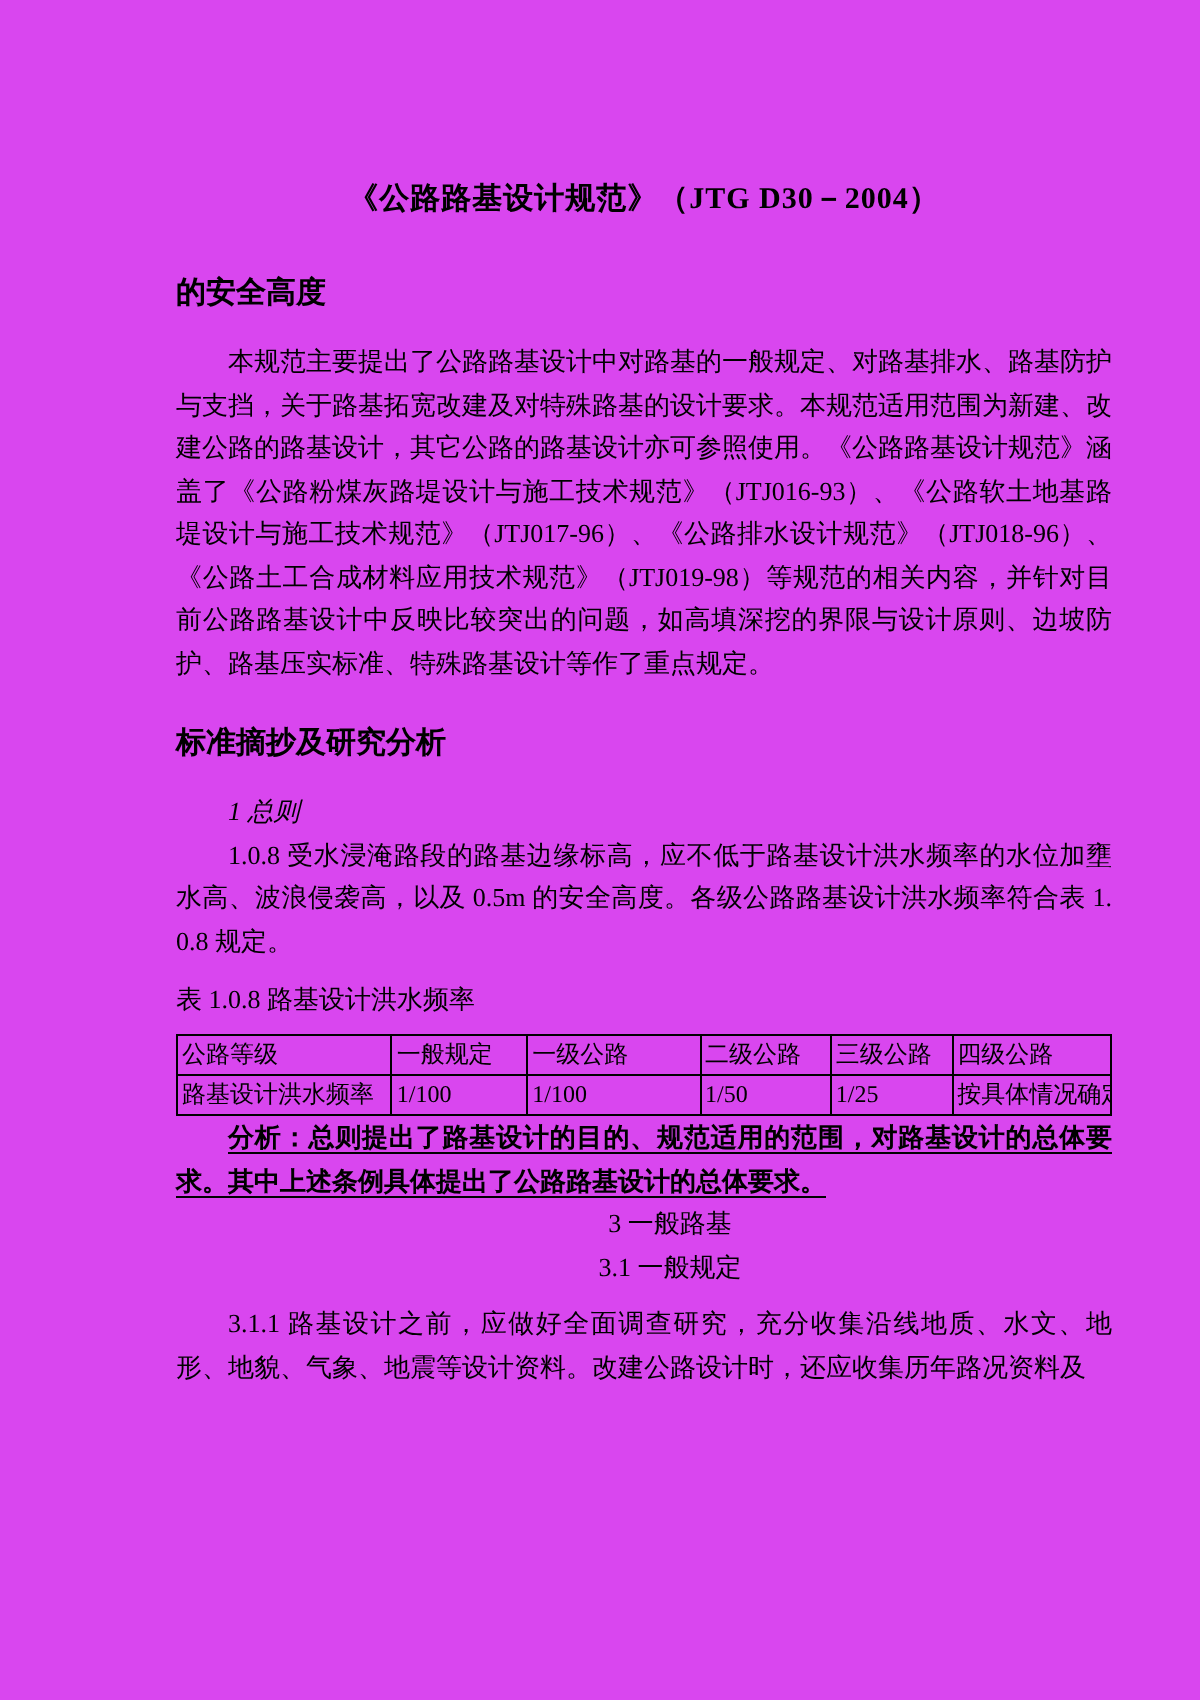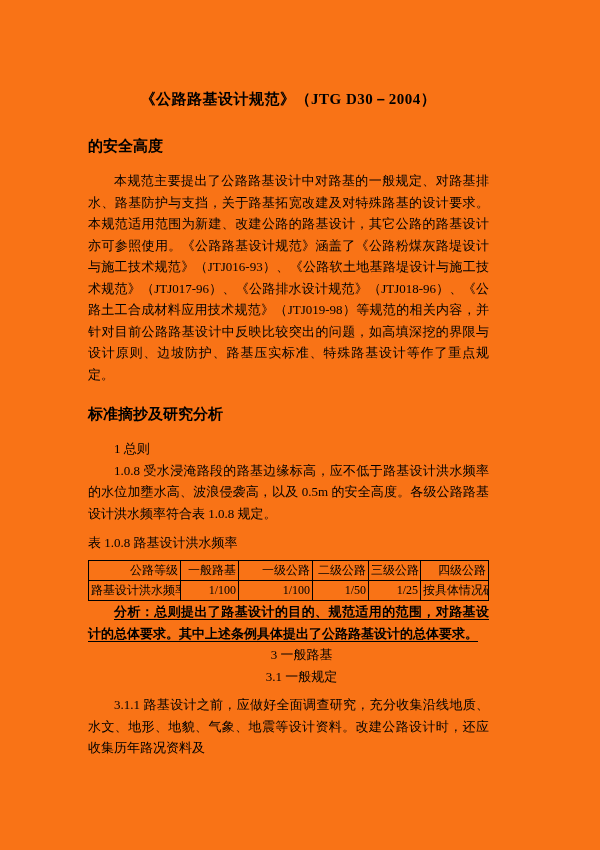--- a/index.html
+++ b/index.html
@@ -6,22 +6,22 @@
   html, body { background: #ffffff; }
   body {
     font-family: "Liberation Serif", "DejaVu Serif", serif;
     color: #000;
   }
   .page {
     position: relative;
     width: 600px;
     height: 850px;
     margin: 0 auto;
-    background: #f97316;
-    padding: 90px 111px 30px 88px;
+    background: #d946ef;
+    padding: 90px 44px 30px 88px;
     overflow: hidden;
   }
   .doc-title {
     text-align: center;
     font-size: 15px;
     font-weight: bold;
     letter-spacing: 0.5px;
     margin-bottom: 28px;
   }
   .section-heading {
@@ -50,21 +50,21 @@
     margin: 10px 0 8px 0;
   }
   table.flood-table {
     width: 100%;
     border-collapse: collapse;
     table-layout: fixed;
     font-size: 12px;
   }
   table.flood-table td {
     border: 1px solid #000;
-    text-align: right;
+    text-align: left;
     vertical-align: middle;
     height: 20px;
     padding: 1px 2px;
     overflow: hidden;
     white-space: nowrap;
     margin-top: 28px;
   }
   .underlined {
     text-decoration: underline;
     text-underline-offset: 3px;
@@ -79,39 +79,39 @@
   <div class="doc-title">《公路路基设计规范》（JTG D30－2004）</div>
 
   <div class="section-heading">的安全高度</div>
 
   <p class="para">本规范主要提出了公路路基设计中对路基的一般规定、对路基排水、路基防护与支挡，关于路基拓宽改建及对特殊路基的设计要求。本规范适用范围为新建、改建公路的路基设计，其它公路的路基设计亦可参照使用。《公路路基设计规范》涵盖了《公路粉煤灰路堤设计与施工技术规范》（JTJ016-93）、《公路软土地基路堤设计与施工技术规范》（JTJ017-96）、《公路排水设计规范》（JTJ018-96）、《公路土工合成材料应用技术规范》（JTJ019-98）等规范的相关内容，并针对目前公路路基设计中反映比较突出的问题，如高填深挖的界限与设计原则、边坡防护、路基压实标准、特殊路基设计等作了重点规定。</p>
 
   <div class="spacer-lg"></div>
 
   <div class="section-heading">标准摘抄及研究分析</div>
 
-  <div class="chapter-line" style="margin-top:6px;">1 总则</div>
+  <div class="chapter-line" style="margin-top:6px;font-style:italic;">1 总则</div>
 
   <p class="para">1.0.8 受水浸淹路段的路基边缘标高，应不低于路基设计洪水频率的水位加壅水高、波浪侵袭高，以及 0.5m 的安全高度。各级公路路基设计洪水频率符合表 1.0.8 规定。</p>
 
   <div class="table-caption">表 1.0.8  路基设计洪水频率</div>
 
   <table class="flood-table">
     <colgroup>
       <col style="width:23%">
       <col style="width:14.5%">
       <col style="width:18.5%">
       <col style="width:14%">
       <col style="width:13%">
       <col style="width:17%">
     </colgroup>
     <tbody>
         <tr>
       <td>公路等级</td>
-      <td>一般路基</td>
+      <td>一般规定</td>
       <td>一级公路</td>
       <td>二级公路</td>
       <td>三级公路</td>
       <td>四级公路</td>
     </tr>
     <tr>
       <td>路基设计洪水频率</td>
       <td>1/100</td>
       <td>1/100</td>
       <td>1/50</td>

